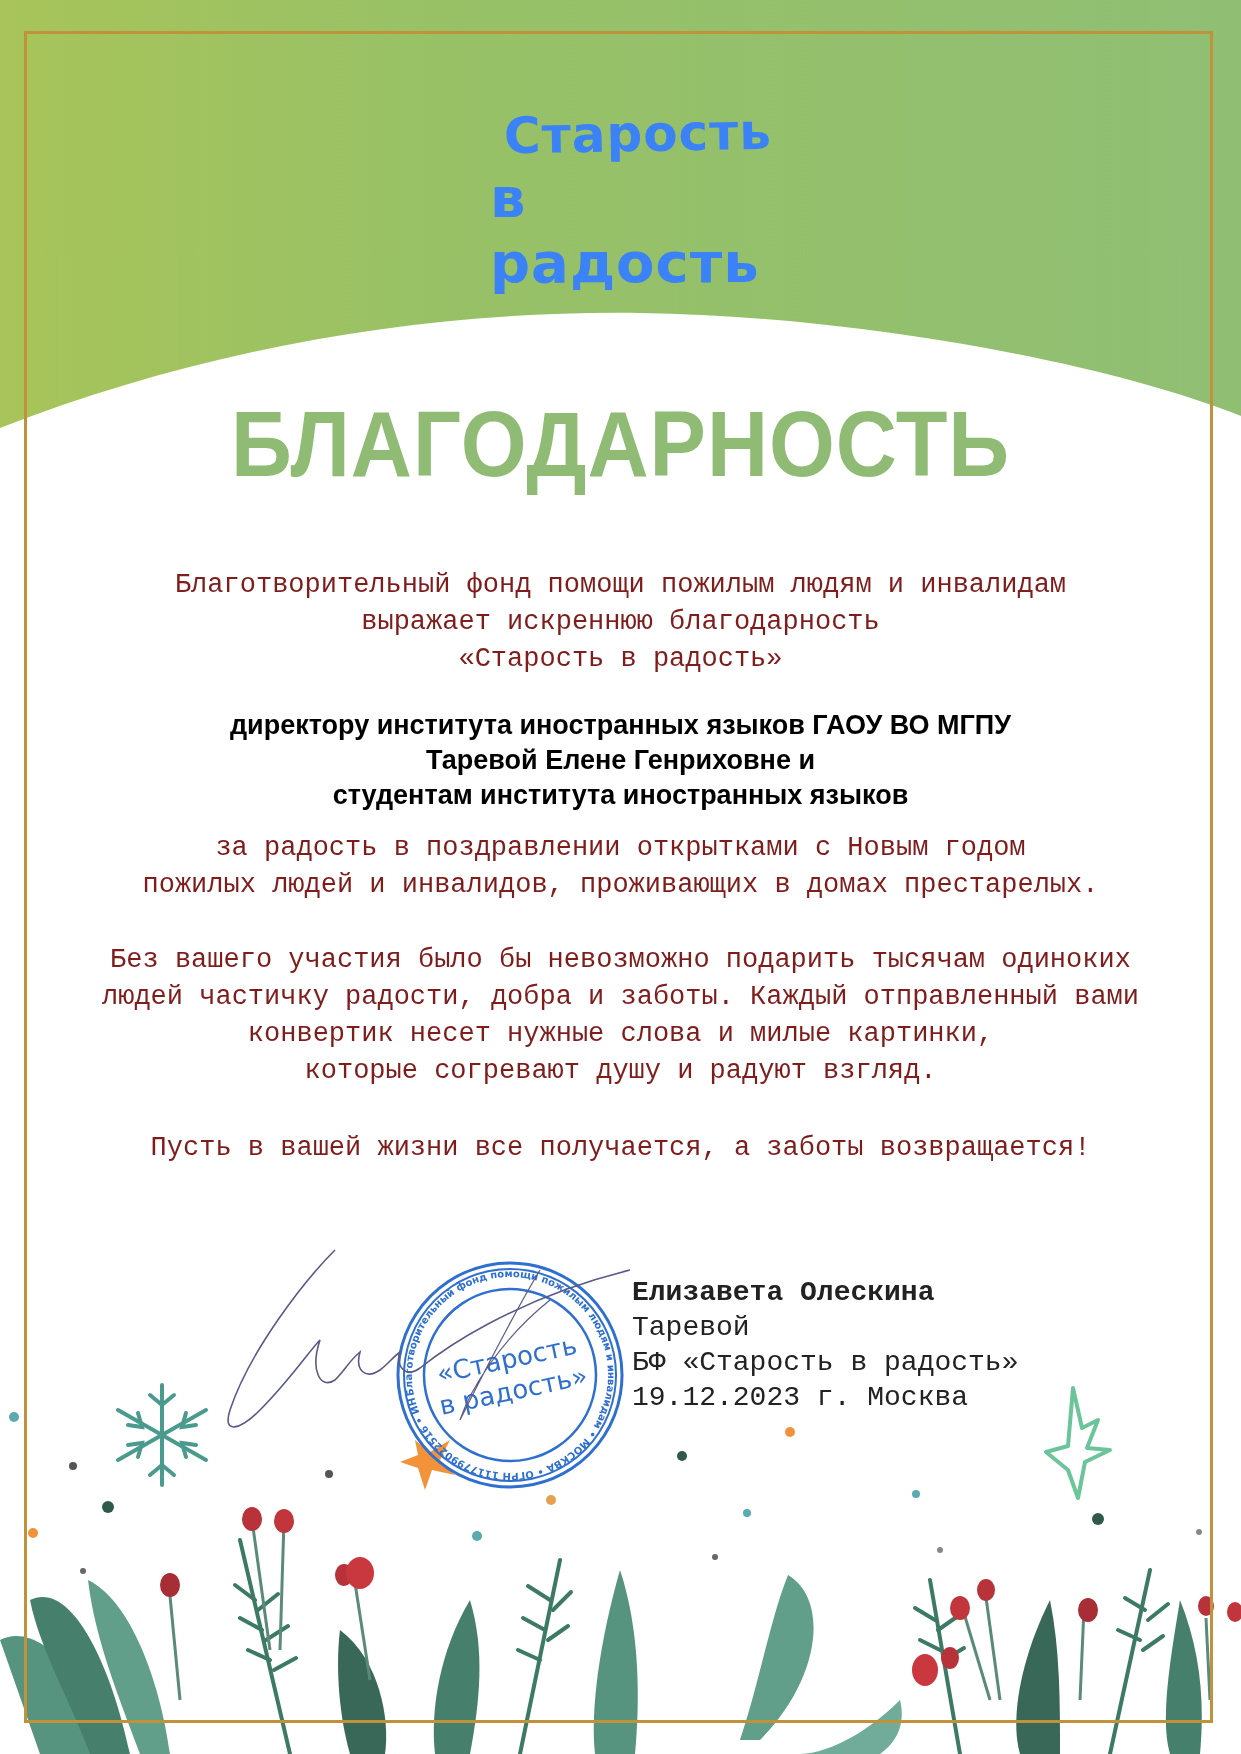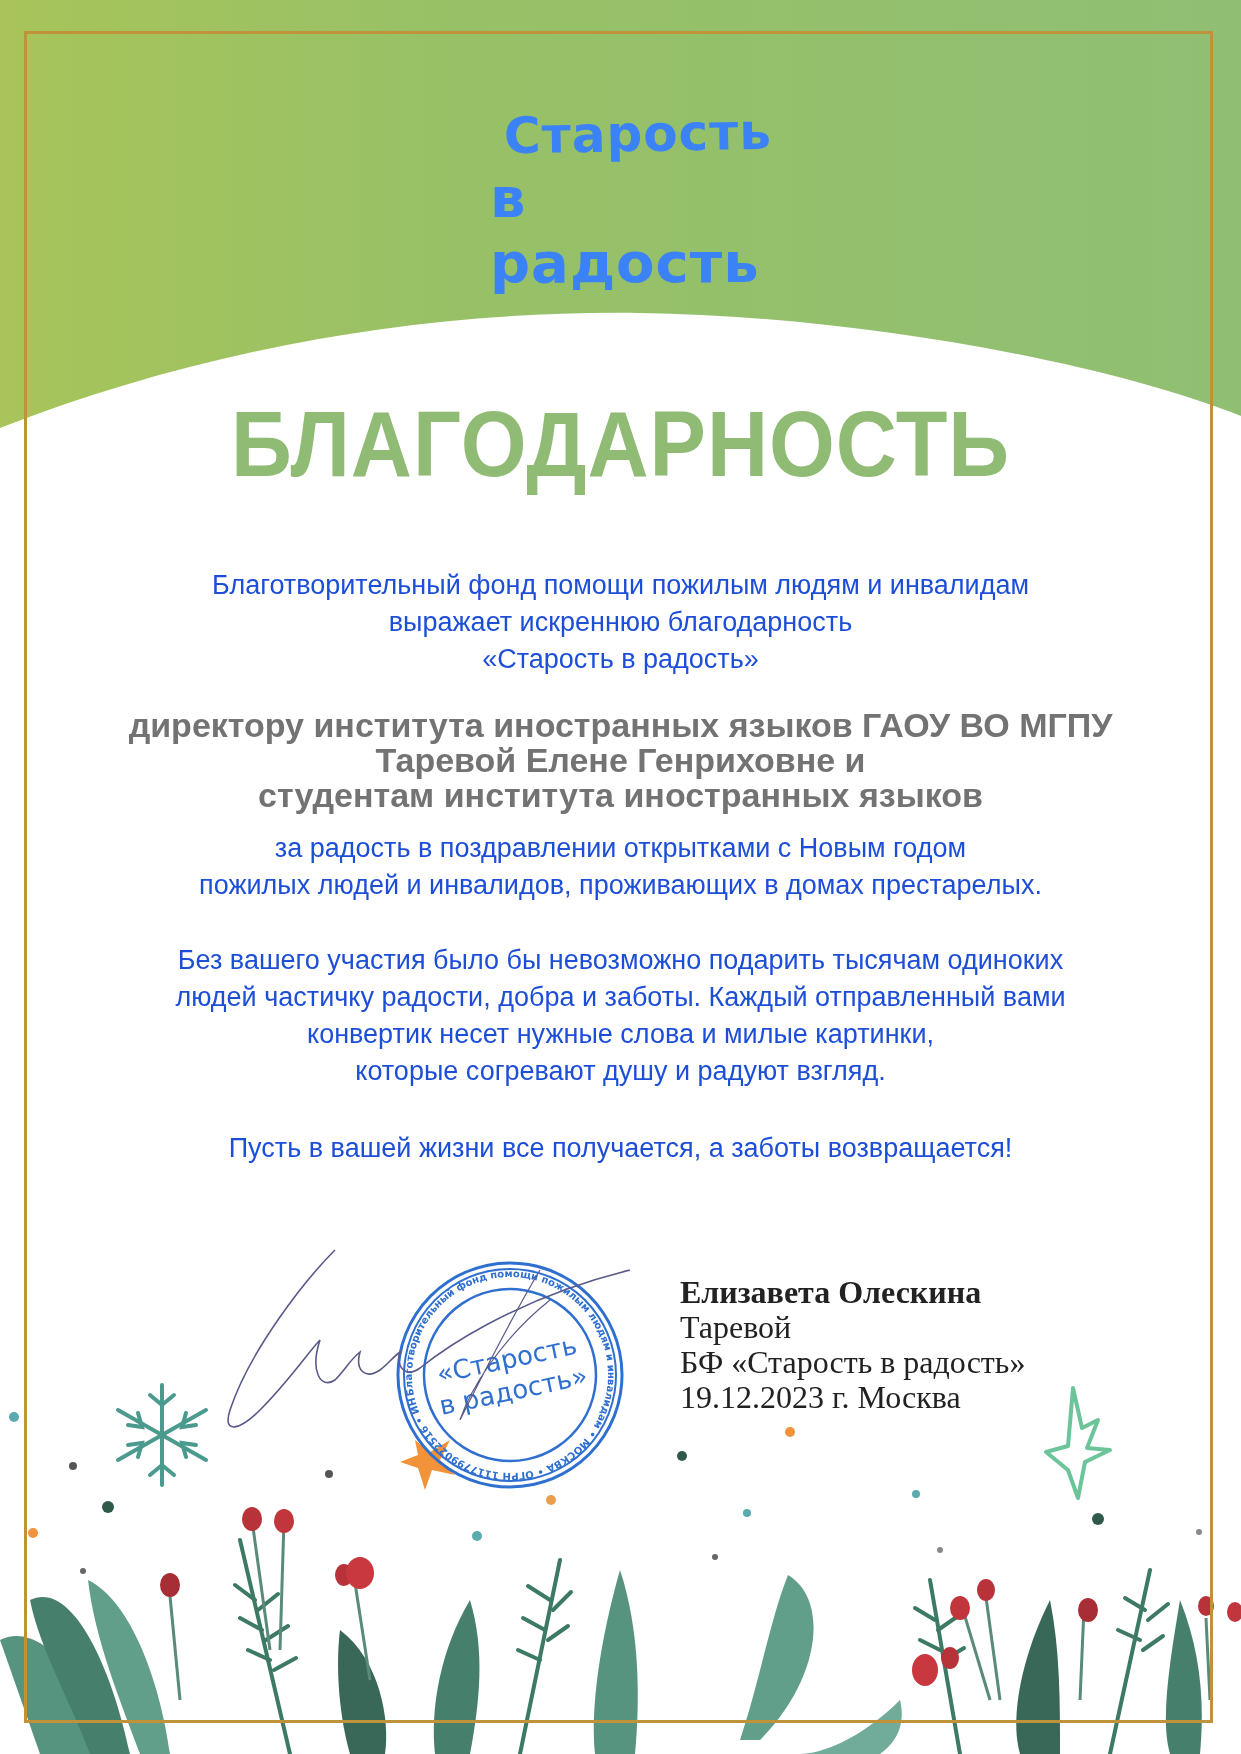--- a/index.html
+++ b/index.html
@@ -4,28 +4,28 @@
 <style>
   html, body { margin:0; padding:0; }
   body { width:1241px; height:1754px; position:relative; overflow:hidden; background:#ffffff; font-family:"DejaVu Sans", sans-serif; }
   .bg-top { position:absolute; left:0; top:0; width:1241px; height:440px; }
   .frame { position:absolute; left:24px; top:31px; width:1189px; height:1692px; border:3px solid #c0923a; box-sizing:border-box; pointer-events:none; z-index:2; }
   .logo { position:absolute; left:490px; top:105px; width:270px; height:130px; color:#3b82f6; font-family:"DejaVu Sans", sans-serif; font-weight:bold; z-index:3; }
   .logo .l1 { position:absolute; left:14px; top:0px; font-size:50px; letter-spacing:1px; transform:rotate(-1deg); }
   .logo .l2 { position:absolute; left:0px; top:60px; font-size:56px; letter-spacing:1px; }
   .title { position:absolute; left:0; width:1241px; top:392px; text-align:center; font-family:"Liberation Sans", sans-serif; font-weight:bold; font-size:92px; color:#90bb74; letter-spacing:1px; z-index:3; transform:scaleX(0.92); }
   .block { position:absolute; left:0; width:1241px; text-align:center; z-index:3; }
-  .light { font-family:Liberation Sans, sans-serif; color:#1d4ed8; font-size:27px; line-height:37px; }
-  .bold { font-family:"Liberation Sans", sans-serif; font-weight:bold; color:#737373; font-size:34px; line-height:35px; }
+  .light { font-family:Liberation Mono, monospace; color:#7f1d1d; font-size:27px; line-height:37px; }
+  .bold { font-family:"Liberation Sans", sans-serif; font-weight:bold; color:#000000; font-size:27px; line-height:35px; }
   .b1 { top:567px; }
   .b2 { top:708px; }
   .b3 { top:830px; }
   .b4 { top:942px; }
   .b5 { top:1130px; }
-  .sig-text { position:absolute; left:680px; top:1275px; font-family:Liberation Serif, serif; font-size:32px; line-height:35px; color:#222; z-index:4; }
+  .sig-text { position:absolute; left:632px; top:1275px; font-family:Liberation Mono, monospace; font-size:28px; line-height:35px; color:#222; z-index:4; }
   .sig-text .name { font-weight:bold; }
   .stamp { position:absolute; left:385px; top:1250px; width:250px; height:250px; z-index:3; }
   .signature { position:absolute; left:210px; top:1240px; width:440px; height:200px; z-index:4; }
   .deco { position:absolute; left:0; top:1360px; width:1241px; height:394px; z-index:1; }
   .line { display:block; white-space:nowrap; }
 </style>
 </head>
 <body>
 
 <svg class="bg-top" viewBox="0 0 1241 440" preserveAspectRatio="none">

